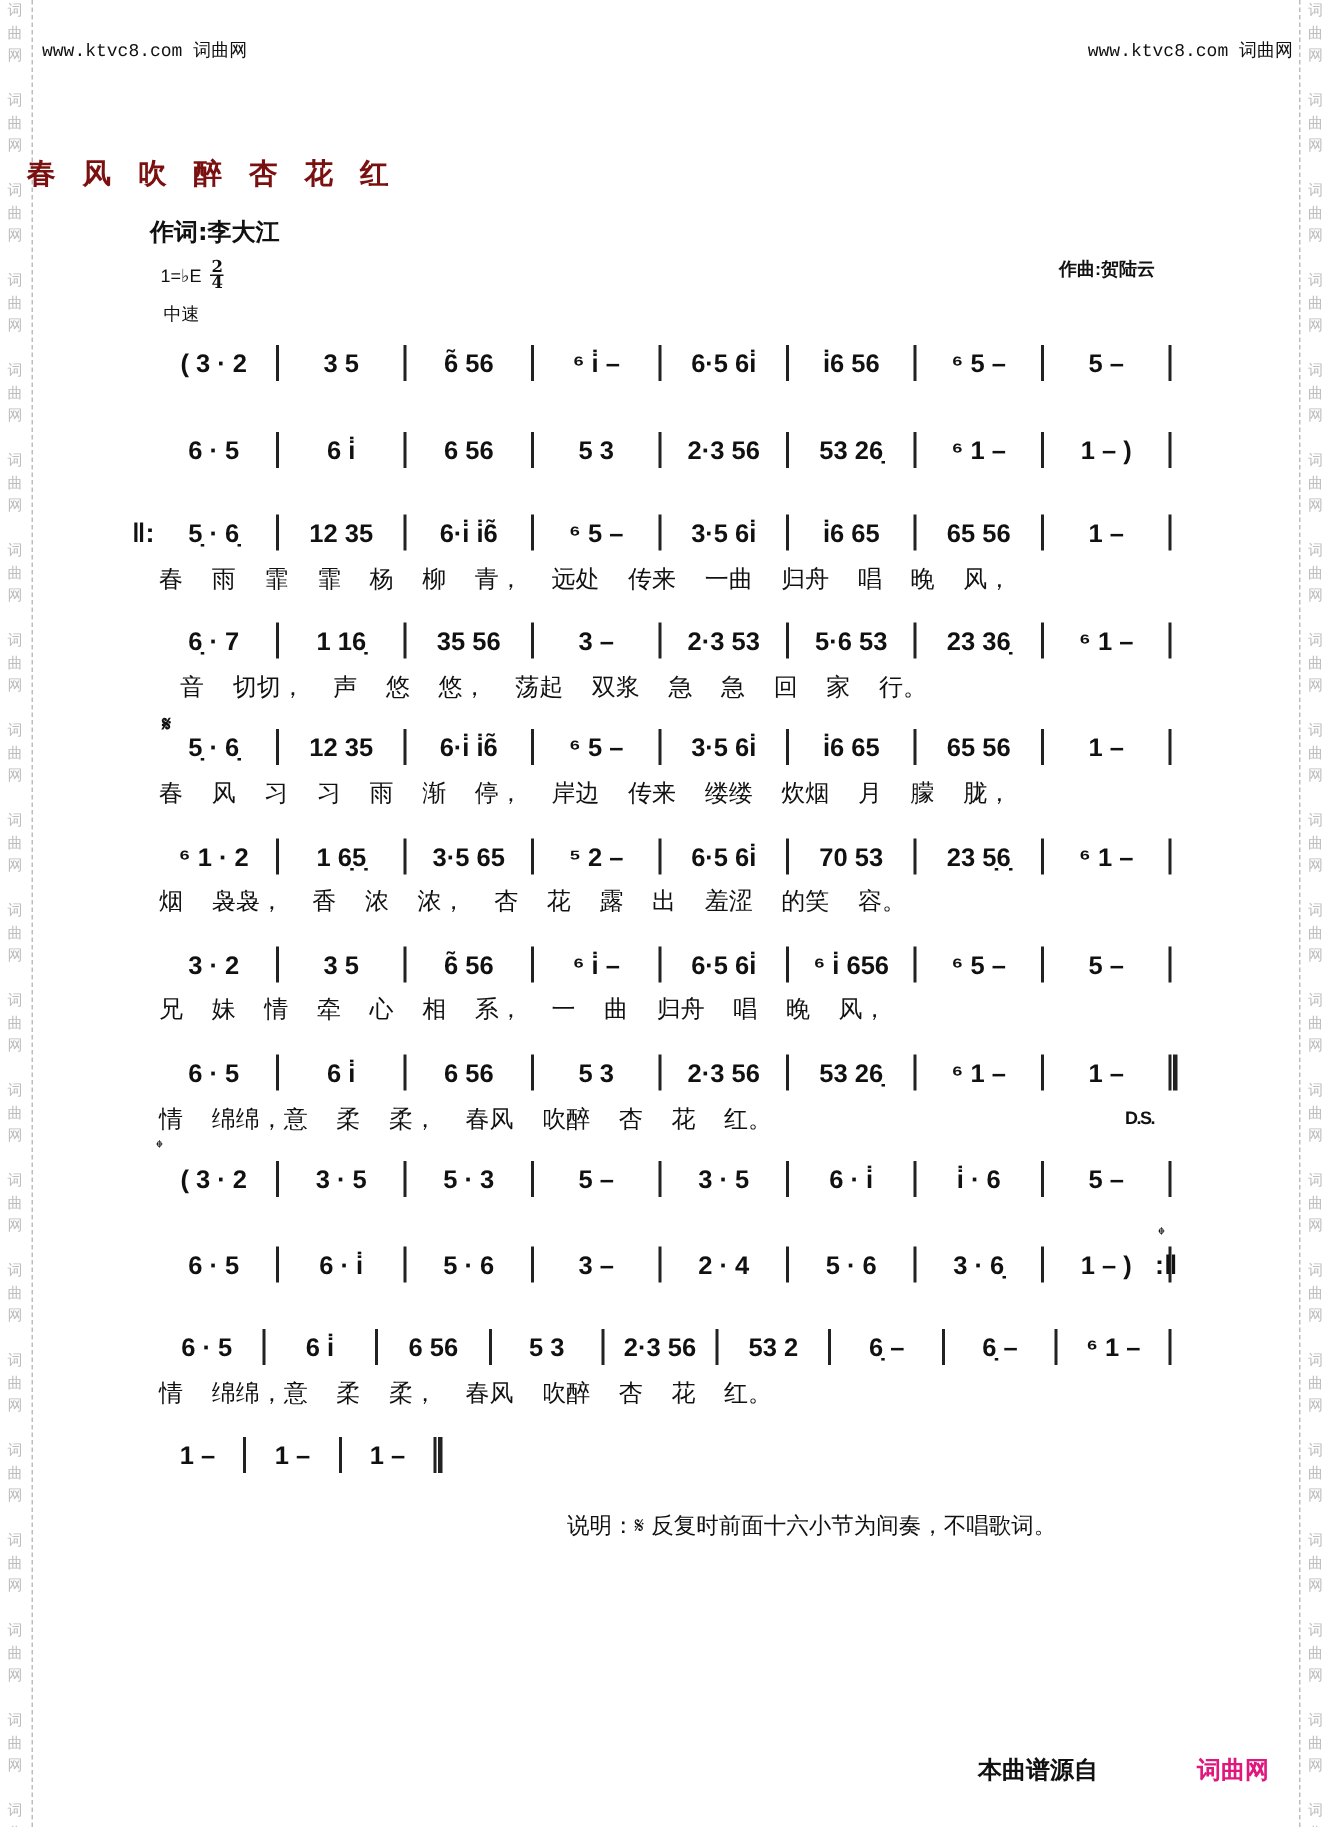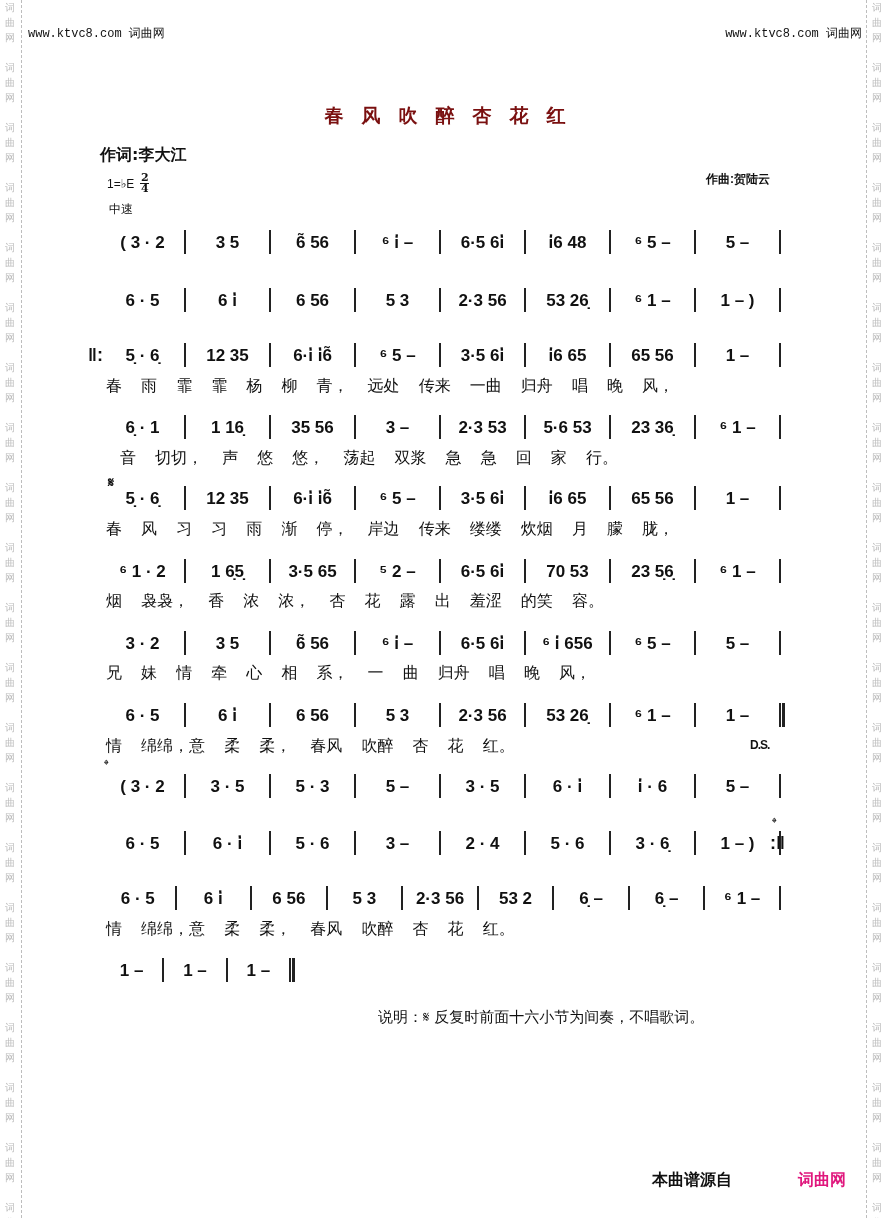--- a/index.html
+++ b/index.html
@@ -9,21 +9,21 @@
   .margin { position: absolute; top: 0; width: 22px; height: 1218px; }
   .margin.left { left: 0; border-right: 1px dashed #bdbdbd; }
   .margin.right { right: 0; width: 24px; border-left: 1px dashed #bdbdbd; }
   .wm { position: absolute; left: 3px; font-size: 10px; line-height: 15px; color: #bdbdbd; width: 14px; text-align: center; font-family: "DejaVu Sans", sans-serif; }
   .wm span { display: block; }
 
   .site { position: absolute; top: 25px; font-size: 12px; font-family: "Liberation Mono", "DejaVu Sans Mono", monospace; color: #111; }
   .site.left { left: 28px; }
   .site.right { right: 28px; }
 
-  .title { position: absolute; top: 103px; left: 0; width: 890px; text-align: center; font-family: "DejaVu Serif", "Liberation Serif", serif; font-weight: bold; font-size: 19px; color: #7a1010; letter-spacing: 18px; padding-left: 18px; }
+  .title { position: absolute; top: 103px; left: 0; width: 890px; text-align: left; font-family: "DejaVu Serif", "Liberation Serif", serif; font-weight: bold; font-size: 19px; color: #7a1010; letter-spacing: 18px; padding-left: 18px; }
 
   .credit { position: absolute; left: 706px; font-size: 12px; font-weight: bold; }
   .credit.lyr { top: 145px; }
   .credit.mus { top: 171px; }
 
   .key { position: absolute; left: 107px; top: 173px; font-size: 12px; display: flex; align-items: center; gap: 6px; }
   .frac { display: inline-flex; flex-direction: column; align-items: center; font-family: "DejaVu Serif", serif; font-weight: bold; font-size: 11px; line-height: 10px; }
   .frac .bar { width: 9px; height: 1px; background: #111; margin: 0; }
   .tempo { position: absolute; left: 109px; top: 201px; font-size: 12px; }
 
@@ -290,21 +290,21 @@
       <div class="bl" style="left: 254px;"></div>
       <div class="m" style="left: 259px; width: 77px;">
         <span>⁶ i̇ –</span>
       </div>
       <div class="bl" style="left: 339px;"></div>
       <div class="m" style="left: 344px; width: 77px;">
         <span>6·5  6i̇</span>
       </div>
       <div class="bl" style="left: 424px;"></div>
       <div class="m" style="left: 429px; width: 77px;">
-        <span>i̇6  48</span>
+        <span>i̇6  56</span>
       </div>
       <div class="bl" style="left: 509px;"></div>
       <div class="m" style="left: 514px; width: 77px;">
         <span>⁶ 5 –</span>
       </div>
       <div class="bl" style="left: 594px;"></div>
       <div class="m" style="left: 599px; width: 77px;">
         <span>5 –</span>
       </div>
       <div class="bl" style="left: 679px;"></div>
@@ -374,21 +374,21 @@
       <div class="bl" style="left: 594px;"></div>
       <div class="m" style="left: 599px; width: 77px;">
         <span>1 –</span>
       </div>
       <div class="bl" style="left: 679px;"></div>
       <div class="rep" style="left: -12px;">‖:</div>
     </div>
     <div class="lyr" style="top: 376px; word-spacing: 14px; padding-left: 6px;">春 雨 霏 霏 杨 柳 青， 远处 传来 一曲 归舟 唱 晚 风，</div>
     <div class="sys" style="top: 413px;">
       <div class="m" style="left: 4px; width: 77px;">
-        <span>6̣ · 1</span>
+        <span>6̣ · 7</span>
       </div>
       <div class="bl" style="left: 84px;"></div>
       <div class="m" style="left: 89px; width: 77px;">
         <span>1  16̣</span>
       </div>
       <div class="bl" style="left: 169px;"></div>
       <div class="m" style="left: 174px; width: 77px;">
         <span>35  56</span>
       </div>
       <div class="bl" style="left: 254px;"></div>

